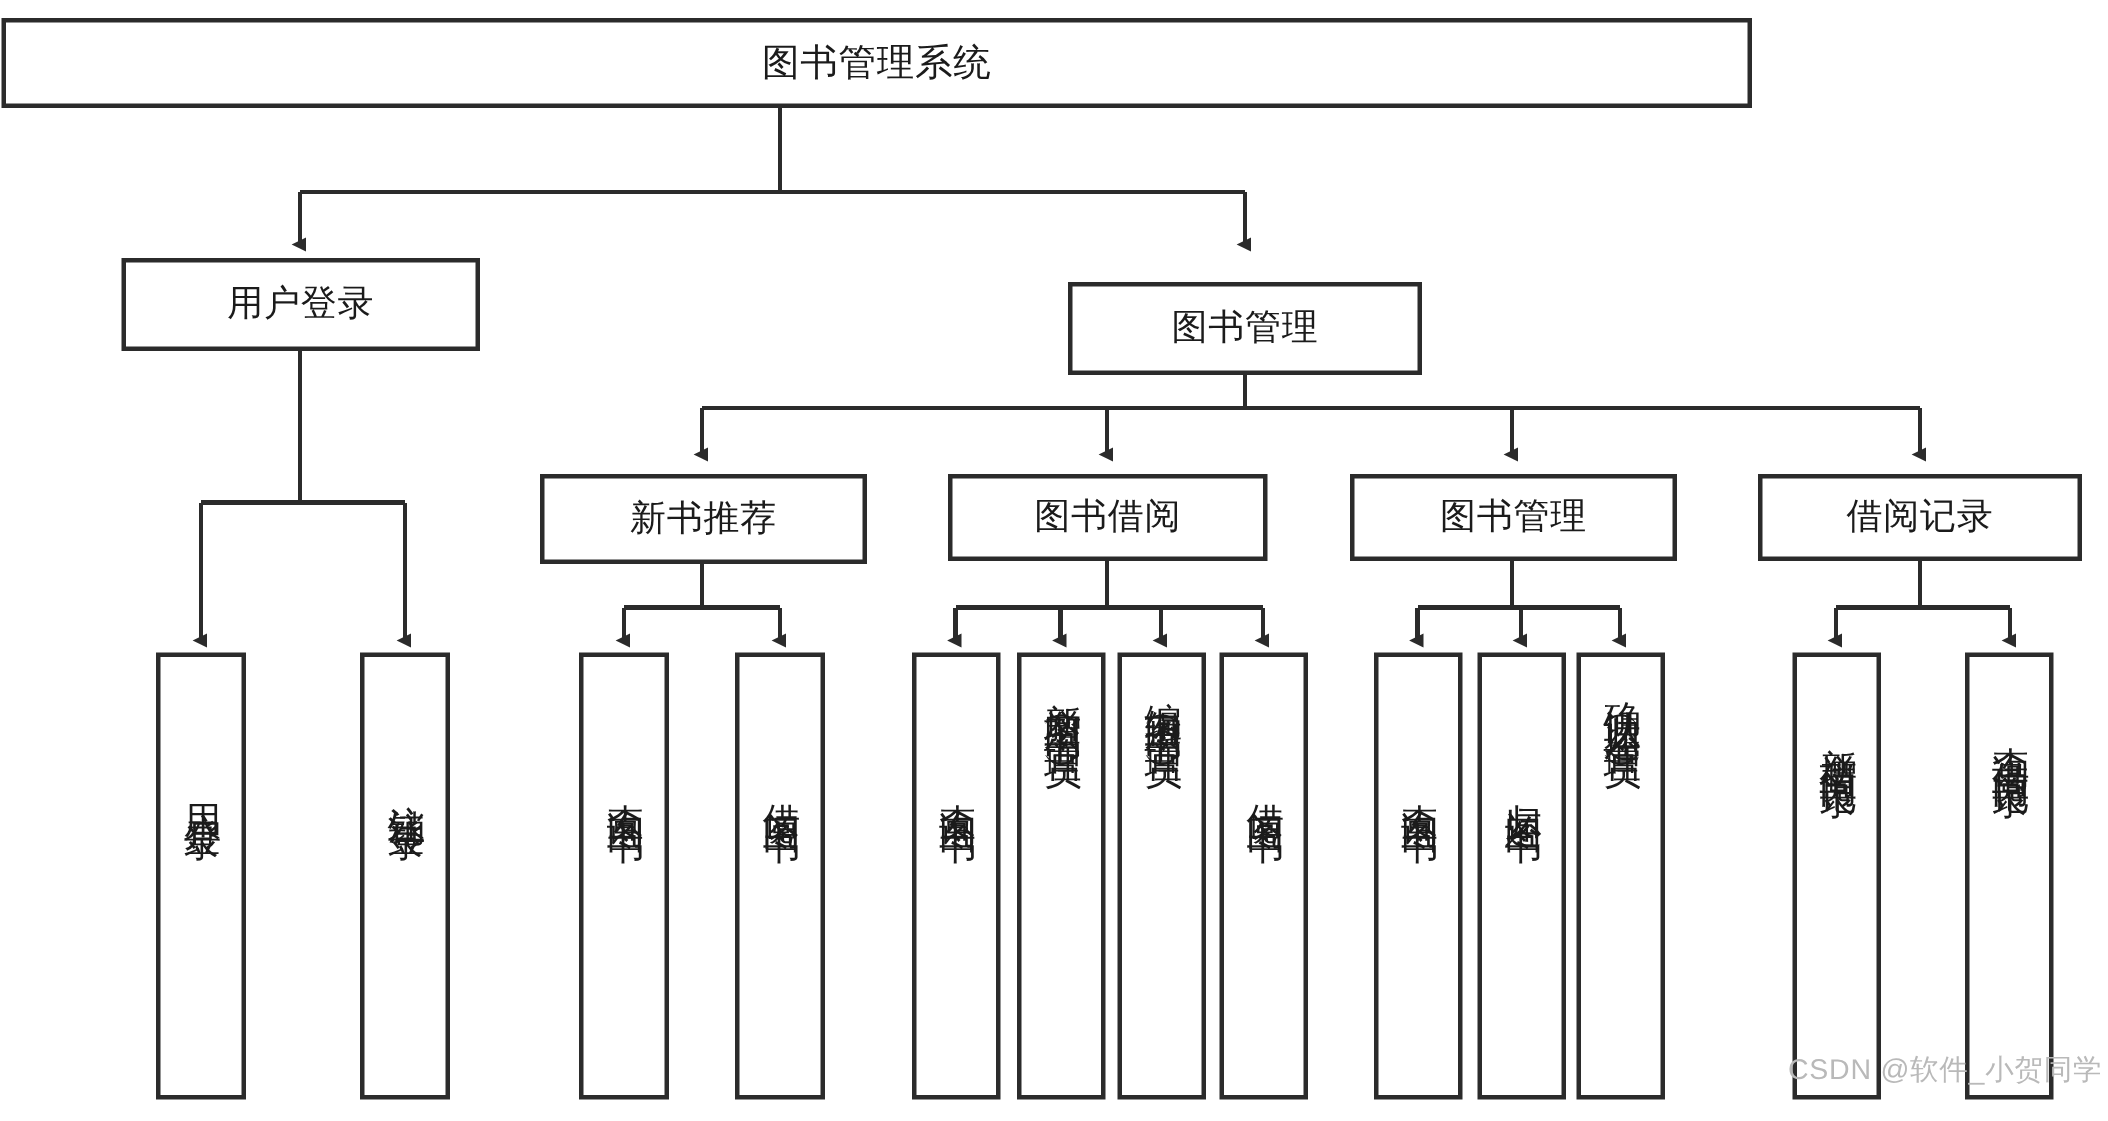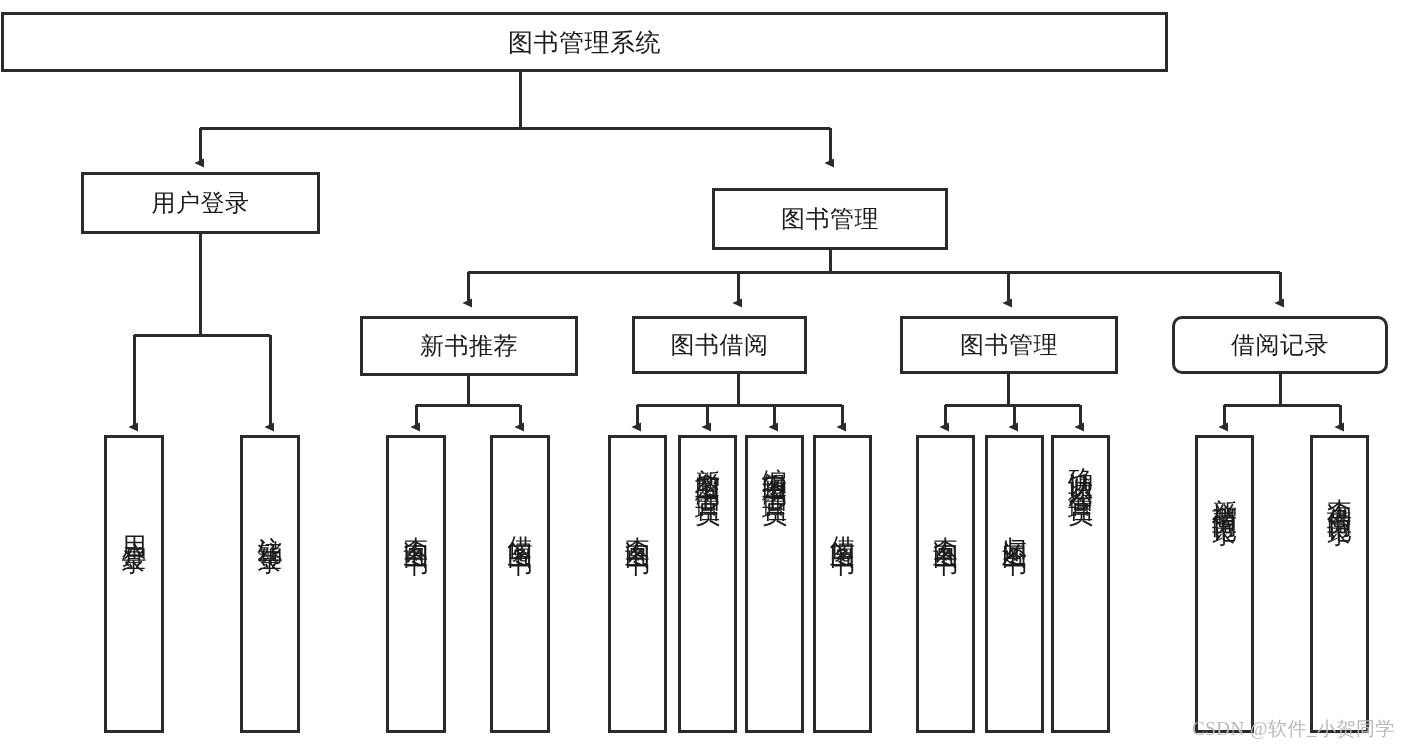--- a/index.html
+++ b/index.html
@@ -134,27 +134,27 @@
   <div class="node horiz" style="left:81px; top:172px; width:239px; height:62px;">
     <span class="node-label">用户登录</span>
   </div>
   <div class="node horiz" style="left:712px; top:188px; width:236px; height:62px;">
     <span class="node-label">图书管理</span>
   </div>
 
   <div class="node horiz" style="left:360px; top:316px; width:218px; height:60px;">
     <span class="node-label">新书推荐</span>
   </div>
-  <div class="node horiz" style="left:632px; top:316px; width:175px; height:58px;">
+  <div class="node horiz" style="left:632px; top:316px; width:213px; height:58px;">
     <span class="node-label">图书借阅</span>
   </div>
   <div class="node horiz" style="left:900px; top:316px; width:218px; height:58px;">
     <span class="node-label">图书管理</span>
   </div>
-  <div class="node horiz" style="left:1172px; top:316px; width:216px; height:58px;border-radius:10px;">
+  <div class="node horiz" style="left:1172px; top:316px; width:216px; height:58px;">
     <span class="node-label">借阅记录</span>
   </div>
 
   <div class="node vert" style="left:104px; top:435px; width:60px; height:298px; padding-top:78px;">
     <span class="node-label">用户登录</span>
   </div>
   <div class="node vert" style="left:240px; top:435px; width:60px; height:298px; padding-top:78px;">
     <span class="node-label">注销登录</span>
   </div>
 
@@ -188,15 +188,15 @@
     <span class="node-label">确认归还（管理员）</span>
   </div>
 
   <div class="node vert" style="left:1195px; top:435px; width:59px; height:298px; padding-top:40px;">
     <span class="node-label">新增借阅记录</span>
   </div>
   <div class="node vert" style="left:1310px; top:435px; width:59px; height:298px; padding-top:40px;">
     <span class="node-label">查询借阅记录</span>
   </div>
 
-  <div class="watermark" style="left:1192px; top:716px;font-family:Liberation Serif, serif;">CSDN @软件_小贺同学</div>
+  <div class="watermark" style="left:1192px; top:700px;">CSDN @软件_小贺同学</div>
 
 </div>
 
 </body></html>

